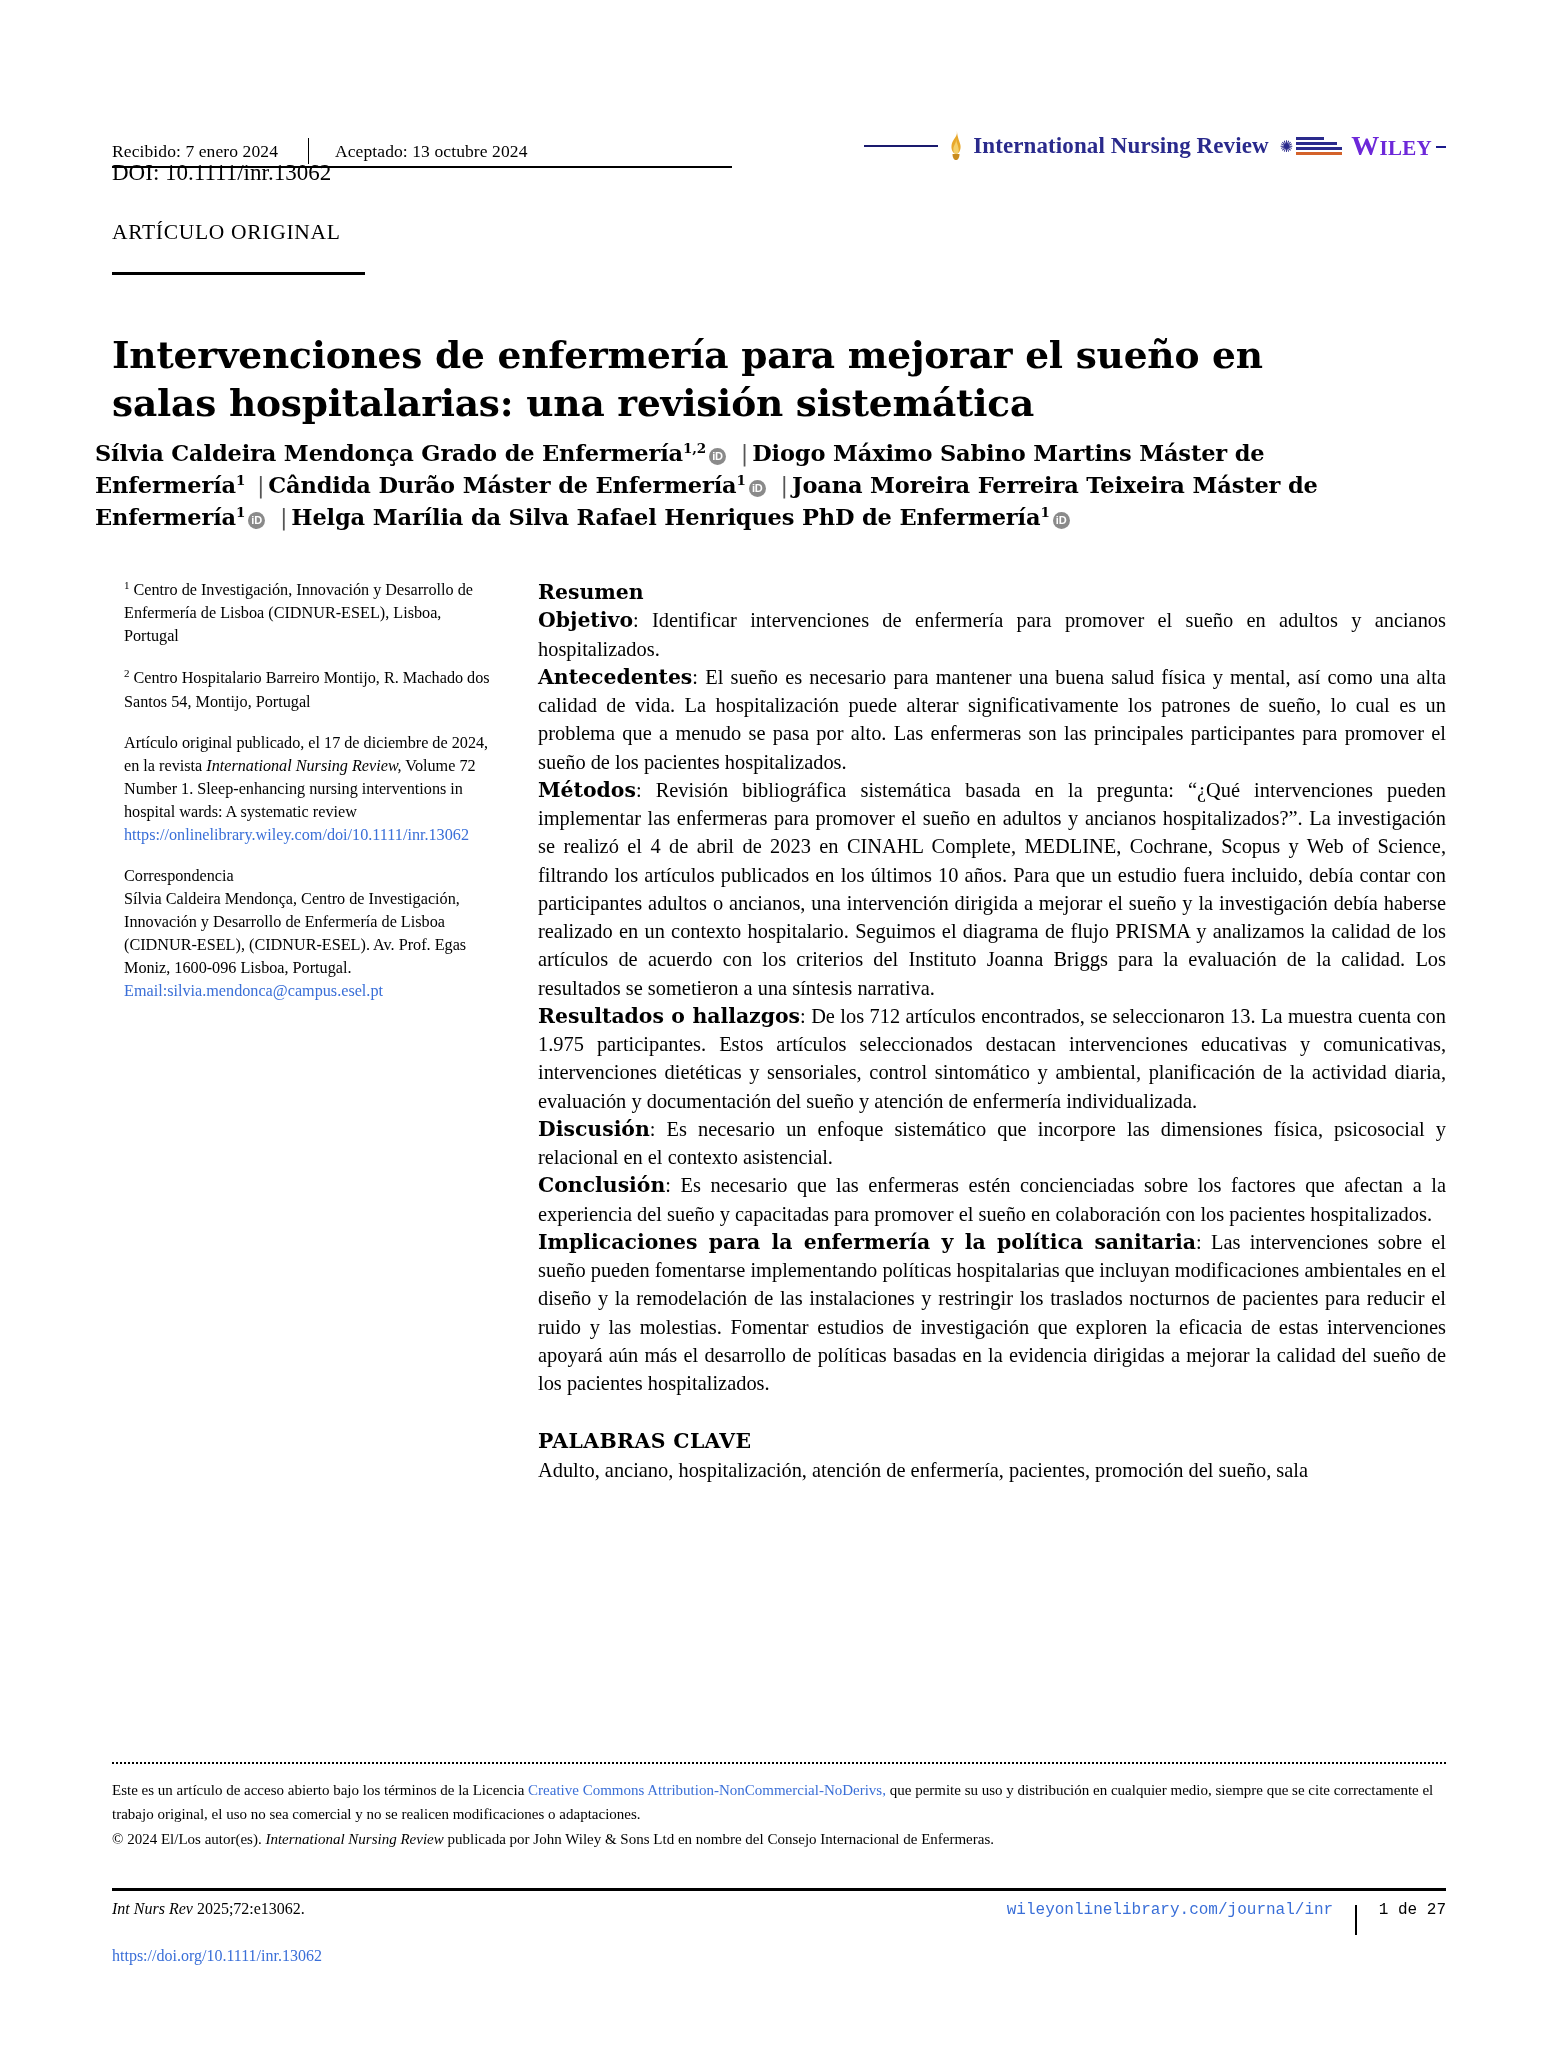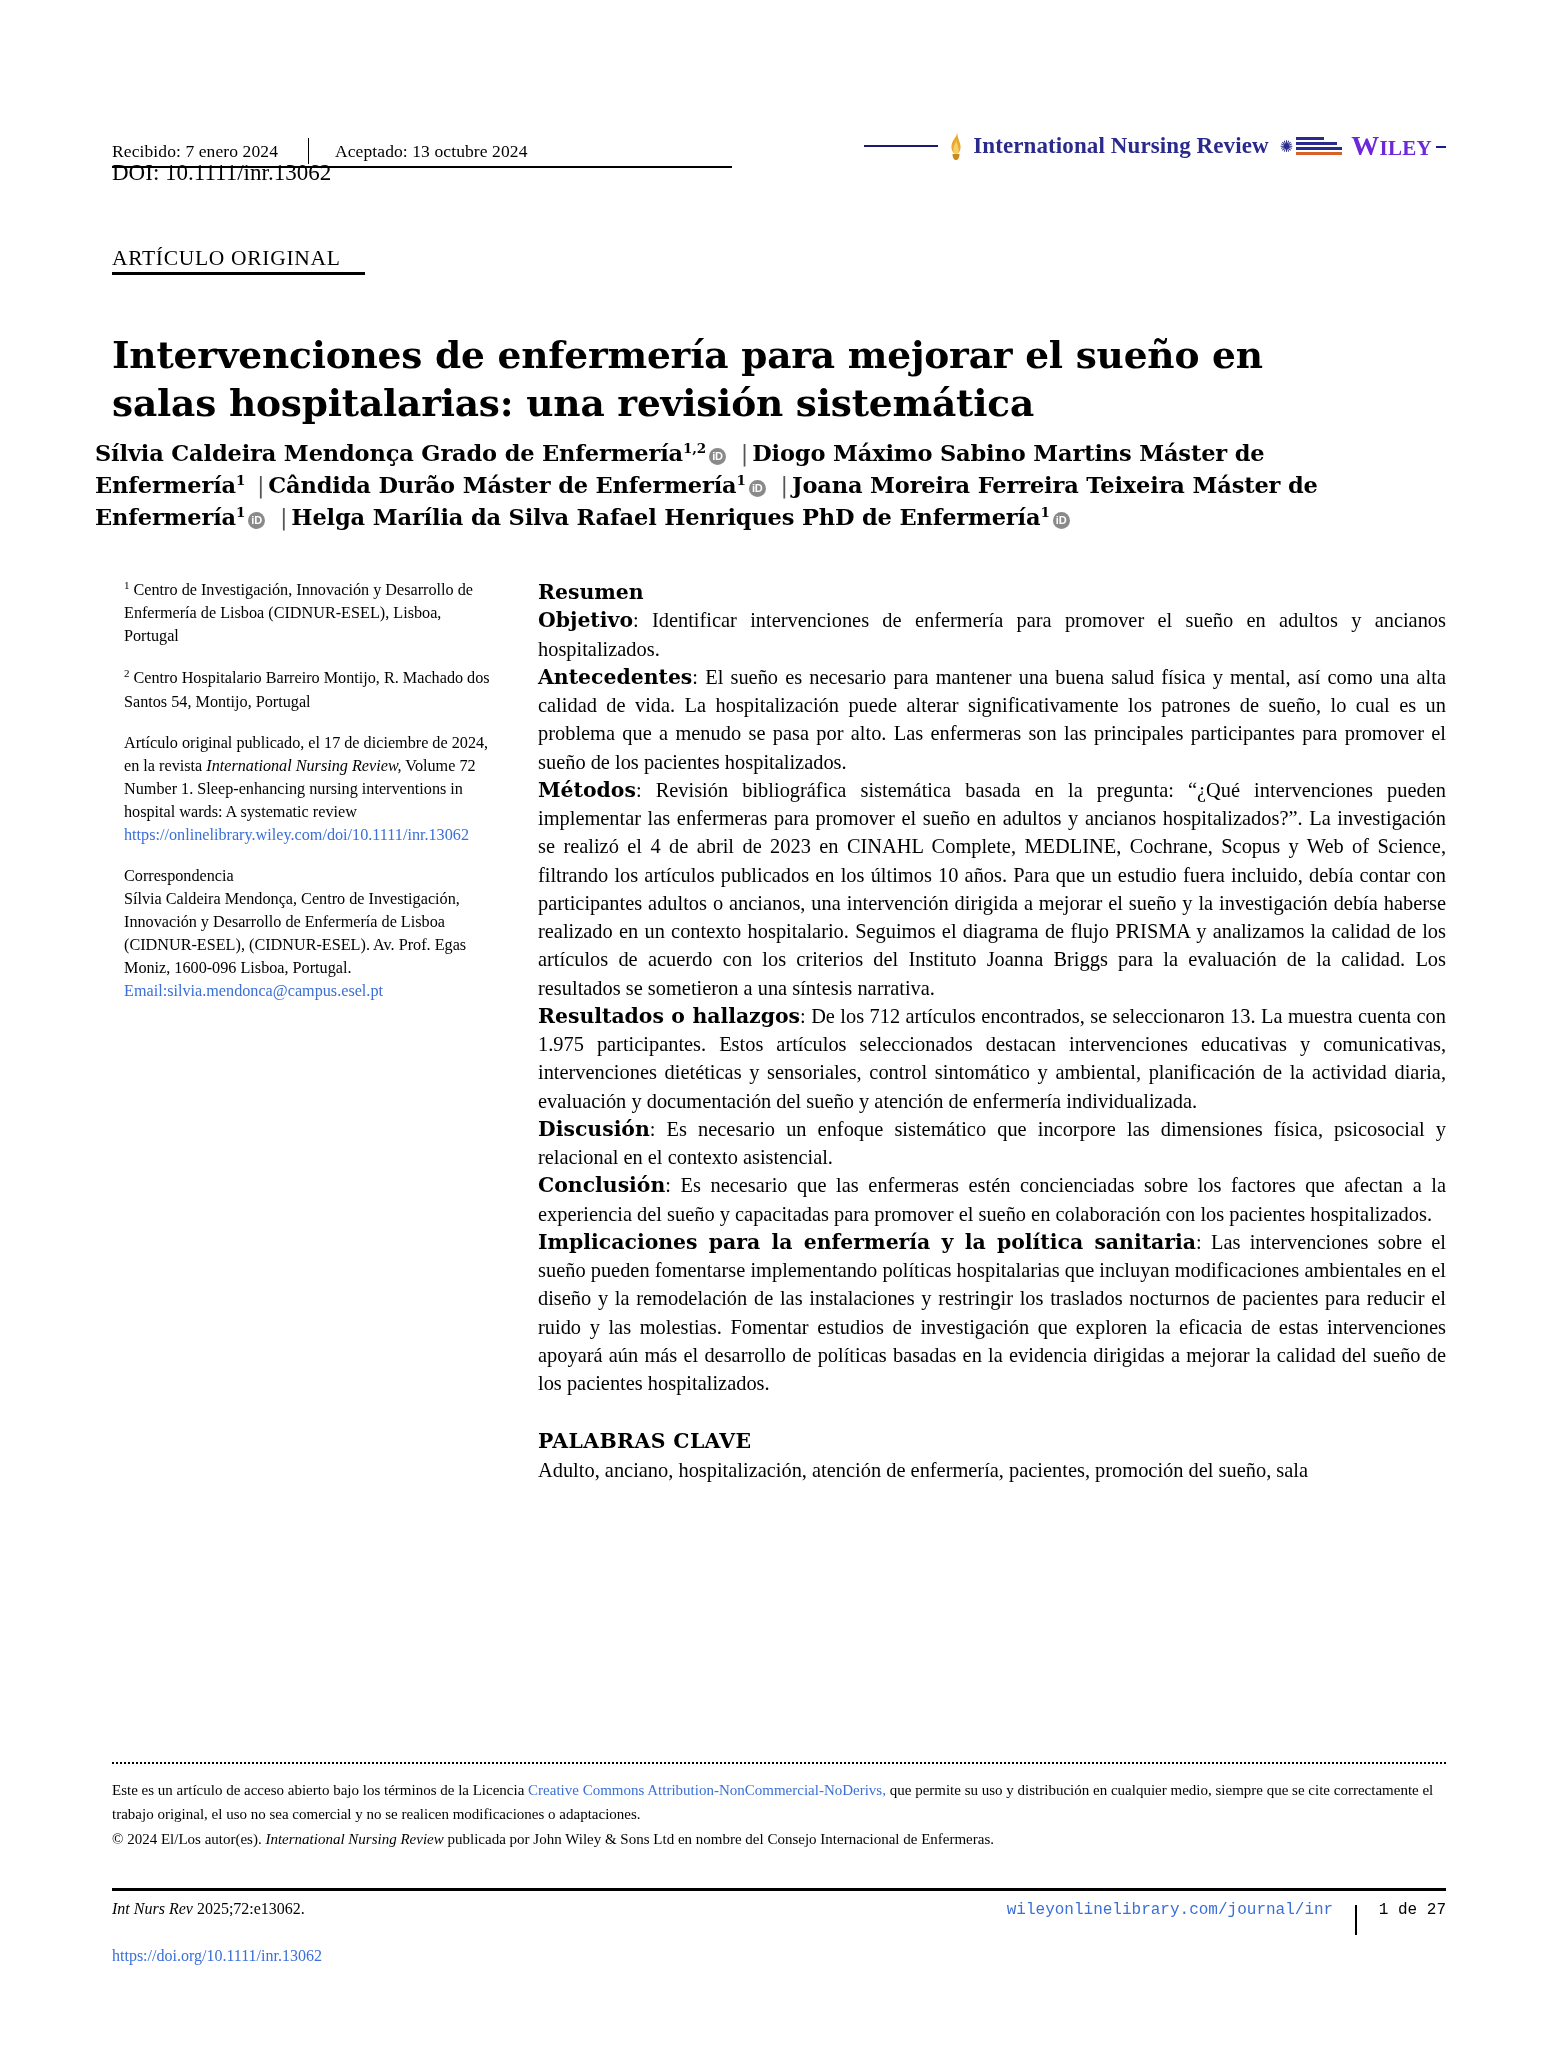--- a/index.html
+++ b/index.html
@@ -129,21 +129,21 @@
     position: absolute;
     left: 112px;
     top: 160px;
     font-size: 23px;
   }
 
   
   .artype {
     position: absolute;
     left: 112px;
-    top: 246px;
+    top: 220px;
     font-size: 21.5px;
     letter-spacing: .7px;
   }
   .artype-rule {
     position: absolute;
     left: 112px;
     top: 272px;
     width: 253px;
     height: 3px;
     background: #000;

